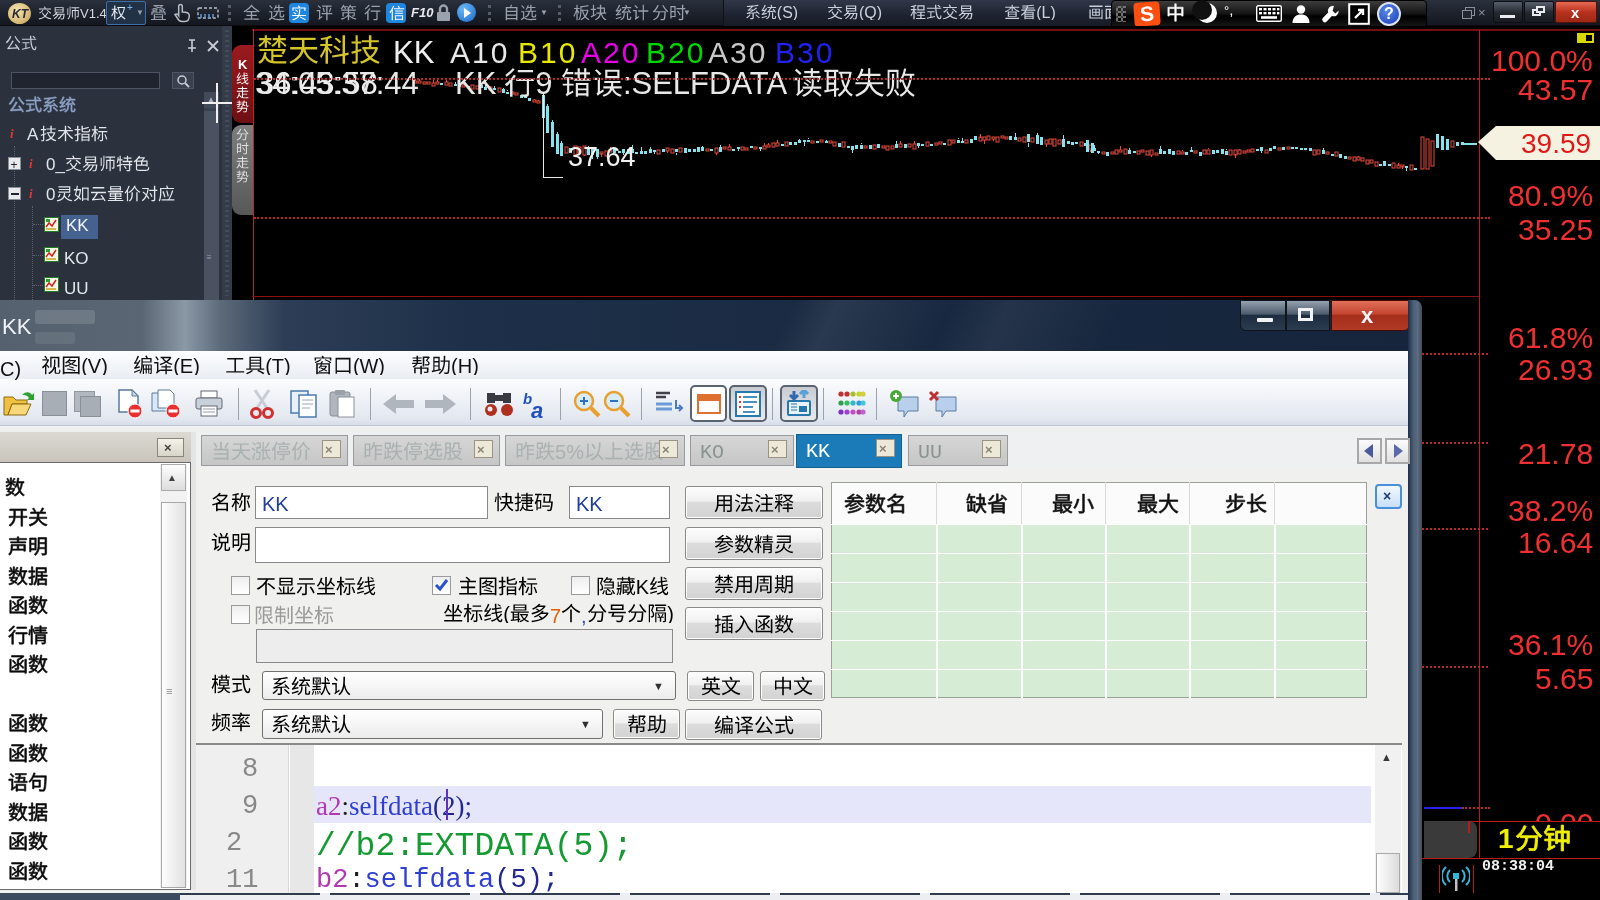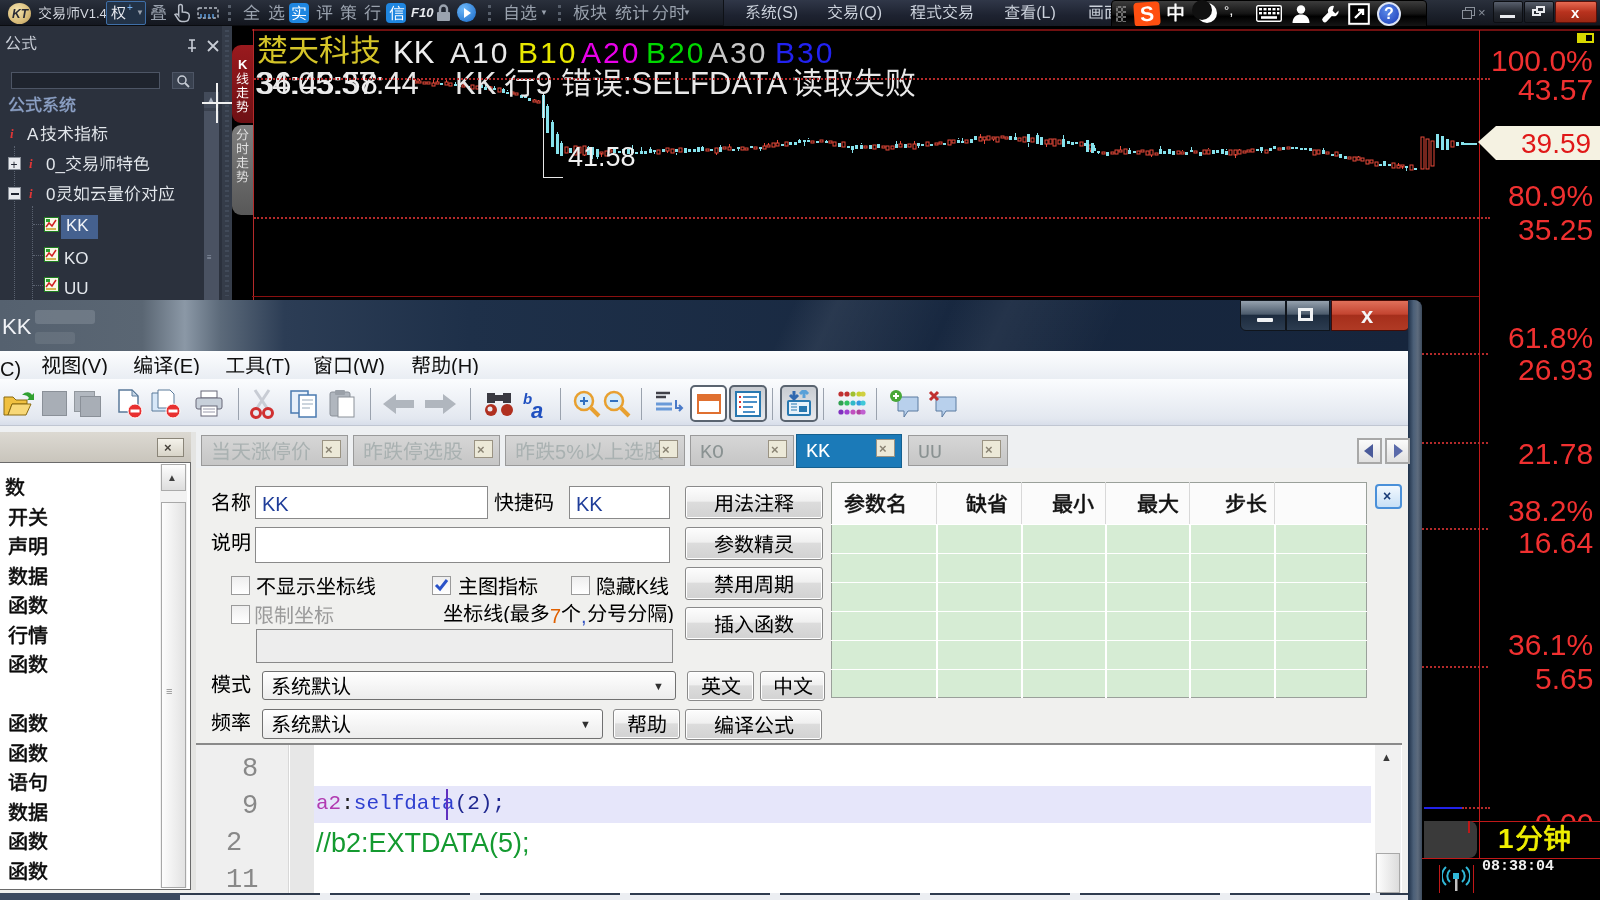--- a/index.html
+++ b/index.html
@@ -685,21 +685,21 @@
  <div class="ab" style="left:1192px;top:327px;width:66px;height:0;border-top:2px dotted #b42a2a"></div>
  <div class="ab" style="left:1192px;top:416px;width:66px;height:0;border-top:2px dotted #b42a2a"></div>
  <div class="ab" style="left:1192px;top:502px;width:66px;height:0;border-top:2px dotted #b42a2a"></div>
  <div class="ab" style="left:1192px;top:640px;width:66px;height:0;border-top:2px dotted #b42a2a"></div>
  <div class="ab" style="left:1194px;top:781px;width:38px;height:2px;background:#2222e8"></div>
  <div class="ab" style="left:1232px;top:781px;width:28px;height:0;border-top:2px dotted #b42a2a"></div>
  <div class="ab" style="left:1194px;top:795px;width:176px;height:1px;background:#c01818"></div>
  <div class="ab" style="left:1192px;top:832px;width:178px;height:1px;background:#c01818"></div>
  <div class="ab" style="left:313px;top:67px;width:1px;height:84px;background:#e8e8e8"></div>
  <div class="ab" style="left:313px;top:151px;width:20px;height:1px;background:#e8e8e8"></div>
- <div class="t" style="left:338px;top:118px;font-size:27px;color:#f0f0f0">41.58</div>
+ <div class="t" style="left:338px;top:118px;font-size:27px;color:#f0f0f0">37.64</div>
  <svg class="ab" style="left:1248px;top:99px" width="122" height="36" viewBox="0 0 122 36">
       <polygon points="0,17 18,1 122,1 122,35 18,35" fill="#f5f2e2"></polygon>
     </svg>
  <div class="t" style="left:1291px;top:104px;font-size:28px;color:#e01818">39.59</div>
  <div class="ab" style="left:1347px;top:7px;width:17px;height:10px;border:2px solid #d8d800"></div>
  <div class="ab" style="left:1349px;top:9px;width:7px;height:6px;background:#d8d800"></div>
  <div class="t" style="left:1261px;top:20px;font-size:30px;color:#f03030">100.0%</div>
     <div class="t" style="left:1288px;top:49px;font-size:30px;color:#f03030">43.57</div>
     <div class="t" style="left:1278px;top:155px;font-size:30px;color:#f03030">80.9%</div>
     <div class="t" style="left:1288px;top:189px;font-size:30px;color:#f03030">35.25</div>
@@ -1302,22 +1302,23 @@
  <div class="t" style="left:1383px;top:489px;font-size:14px;font-weight:bold;color:#1a3c78">×</div>
  <div class="ab" style="left:196px;top:743px;width:1206px;height:150px;background:#fff;border-top:2px solid #8a8a8a"></div>
 
 <div class="ab" style="left:196px;top:745px;width:93px;height:148px;background:#efefef;border-right:1px solid #d8d8d8"></div>
 <div class="ab" style="left:290px;top:745px;width:24px;height:148px;background:#e7e7e7"></div>
 <div class="ab" style="left:314px;top:786px;width:1057px;height:37px;background:#e6e6fa"></div>
 <div class="t" style="left:242px;top:756px;font-size:27px;color:#888;font-family:'Liberation Mono',monospace">8</div>
 <div class="t" style="left:242px;top:793px;font-size:27px;color:#888;font-family:'Liberation Mono',monospace">9</div>
 <div class="t" style="left:226px;top:830px;font-size:27px;color:#888;font-family:'Liberation Mono',monospace">2</div>
 <div class="t" style="left:226px;top:867px;font-size:27px;color:#888;font-family:'Liberation Mono',monospace">11</div>
-<div class="t" style="left:316px;top:793px;font-size:21px;font-family:Liberation Mono, monospace"><span style="color:#b13ab1">a2</span><span style="color:#202020">:</span><span style="color:#2f3fd0">selfdata</span><span style="color:#202890">(2);</span></div>
-<div class="t" style="left:316px;top:830px;font-size:27px;color:#149a30;font-family:Liberation Sans, sans-serif">//b2:EXTDATA(5);</div>
+<div class="t" style="left:316px;top:793px;font-size:27px;font-family:Liberation Serif, serif"><span style="color:#b13ab1">a2</span><span style="color:#202020">:</span><span style="color:#2f3fd0">selfdata</span><span style="color:#202890">(2);</span></div>
+<div class="t" style="left:316px;top:830px;font-size:33px;color:#149a30;font-family:Liberation Mono, monospace">//b2:EXTDATA(5);</div>
+<div class="t" style="left:316px;top:867px;font-size:27px;font-family:'Liberation Mono',monospace"><span style="color:#b13ab1">b2</span><span style="color:#202020">:</span><span style="color:#2f3fd0">selfdata</span><span style="color:#202890">(5);</span></div>
 <div class="ab" style="left:446px;top:789px;width:2px;height:31px;background:#6030c0"></div>
 
  <div class="ab" style="left:1375px;top:745px;width:26px;height:148px;background:#f1f1f1"></div>
  <div class="t" style="left:1381px;top:752px;font-size:11px;color:#383838">▲</div>
  <div class="ab" style="left:1376px;top:853px;width:24px;height:40px;background:linear-gradient(90deg,#fdfdfd,#dcdcdc);border:1px solid #a8a8a8"></div>
  <div class="ab" style="left:0;top:893px;width:1408px;height:7px;background:#eceef2"></div>
  <div class="ab" style="left:0;top:893px;width:180px;height:7px;background:#3c4a60"></div>
  <div class="ab" style="left:180px;top:893px;width:1228px;height:2px;background:repeating-linear-gradient(90deg,#2f3b4e 0 140px,#eceef2 140px 150px)"></div>
 </div>
 

